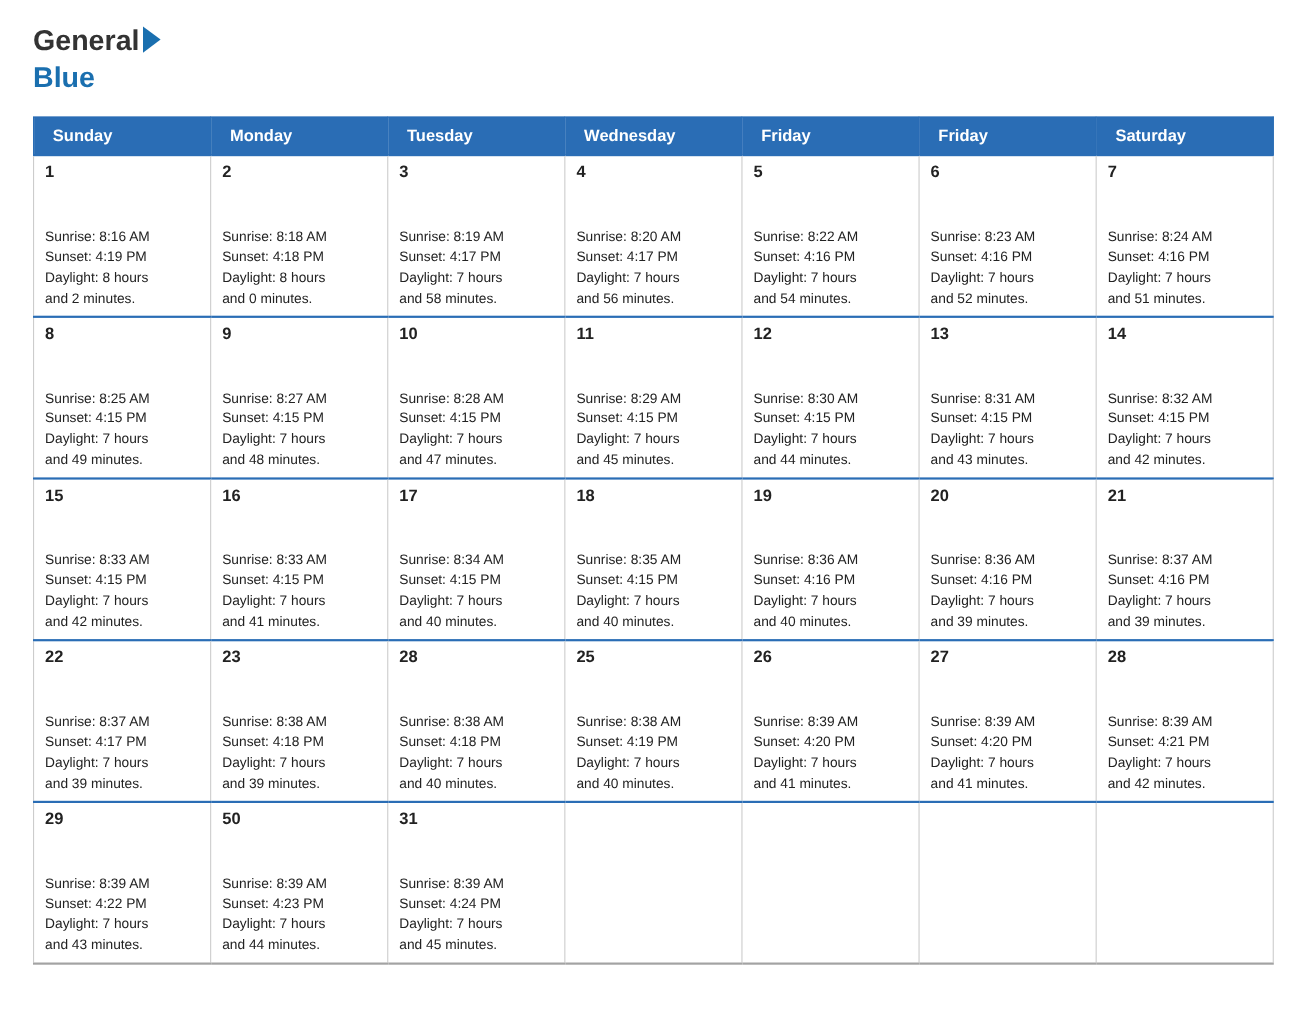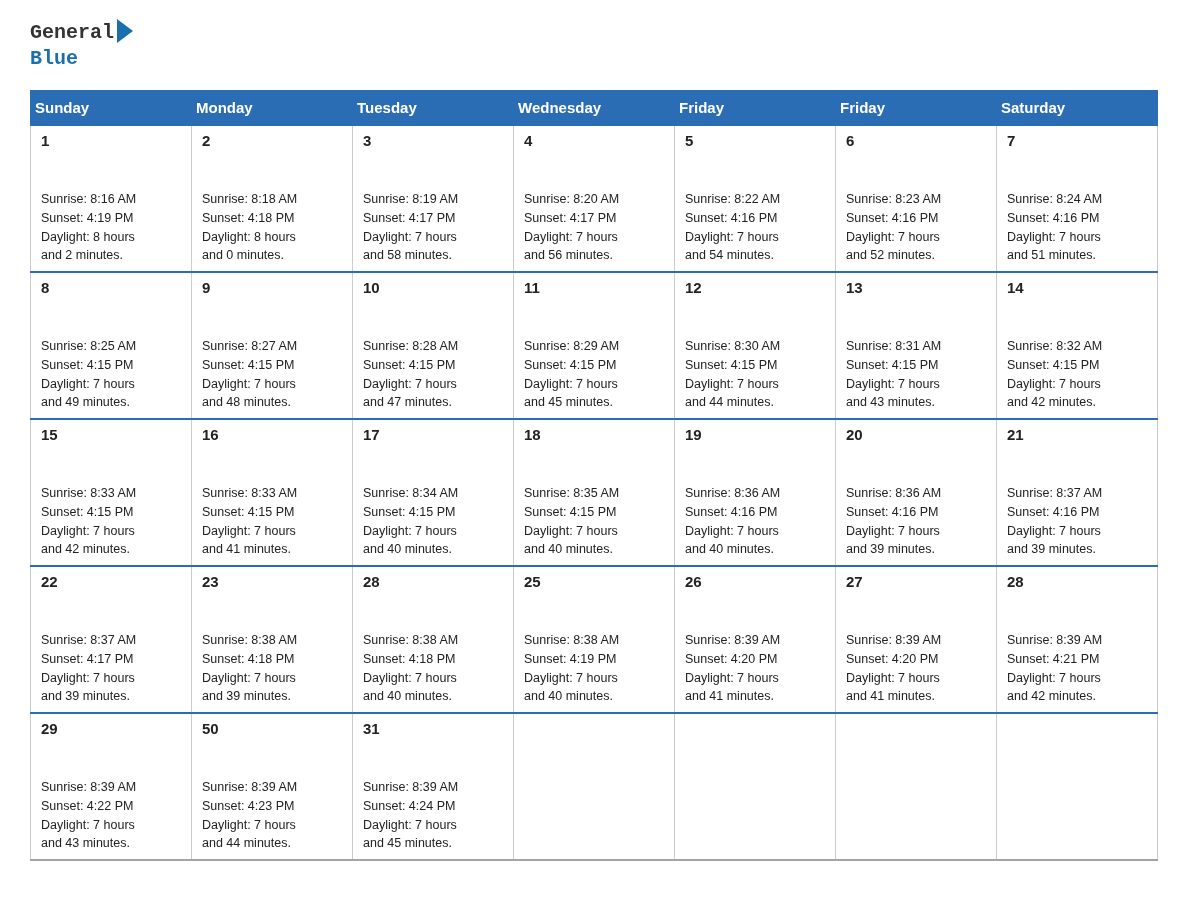--- a/index.html
+++ b/index.html
@@ -49,21 +49,21 @@
       color: #444;
     }
     table {
       width: 100%;
       border-collapse: collapse;
       font-size: 13px;
     }
     thead tr th {
       background-color: #2a6db5;
       color: #fff;
-      padding: 8px 4px;
+      padding: 8px 17px;
       text-align: left;
       font-size: 15px;
       font-weight: bold;
       border: 1px solid #2a6db5;
     }
     tbody tr td {
       border: 1px solid #ccc;
       padding: 6px 10px;
       vertical-align: top;
       width: 14.28%;
@@ -95,21 +95,21 @@
     }
     .empty-cell {
       background: #fff;
     }
   </style>
 </head>
 <body>
 
 <div class="header">
   <div class="logo">
-    <div style="font-size:20px; font-weight:bold; line-height:1.3;font-family:Liberation Mono, monospace;">
+    <div style="font-size:26px; font-weight:bold; line-height:1.3;">
       <span style="color:#333;">General</span><span class="logo-arrow"></span><br>
       <span style="color:#1a6faf; font-weight:bold;margin-top:48px;">Blue</span>
     </div>
   </div>
   <div class="title-block">
     <h1></h1>
     <h2></h2>
   </div>
 </div>
 

